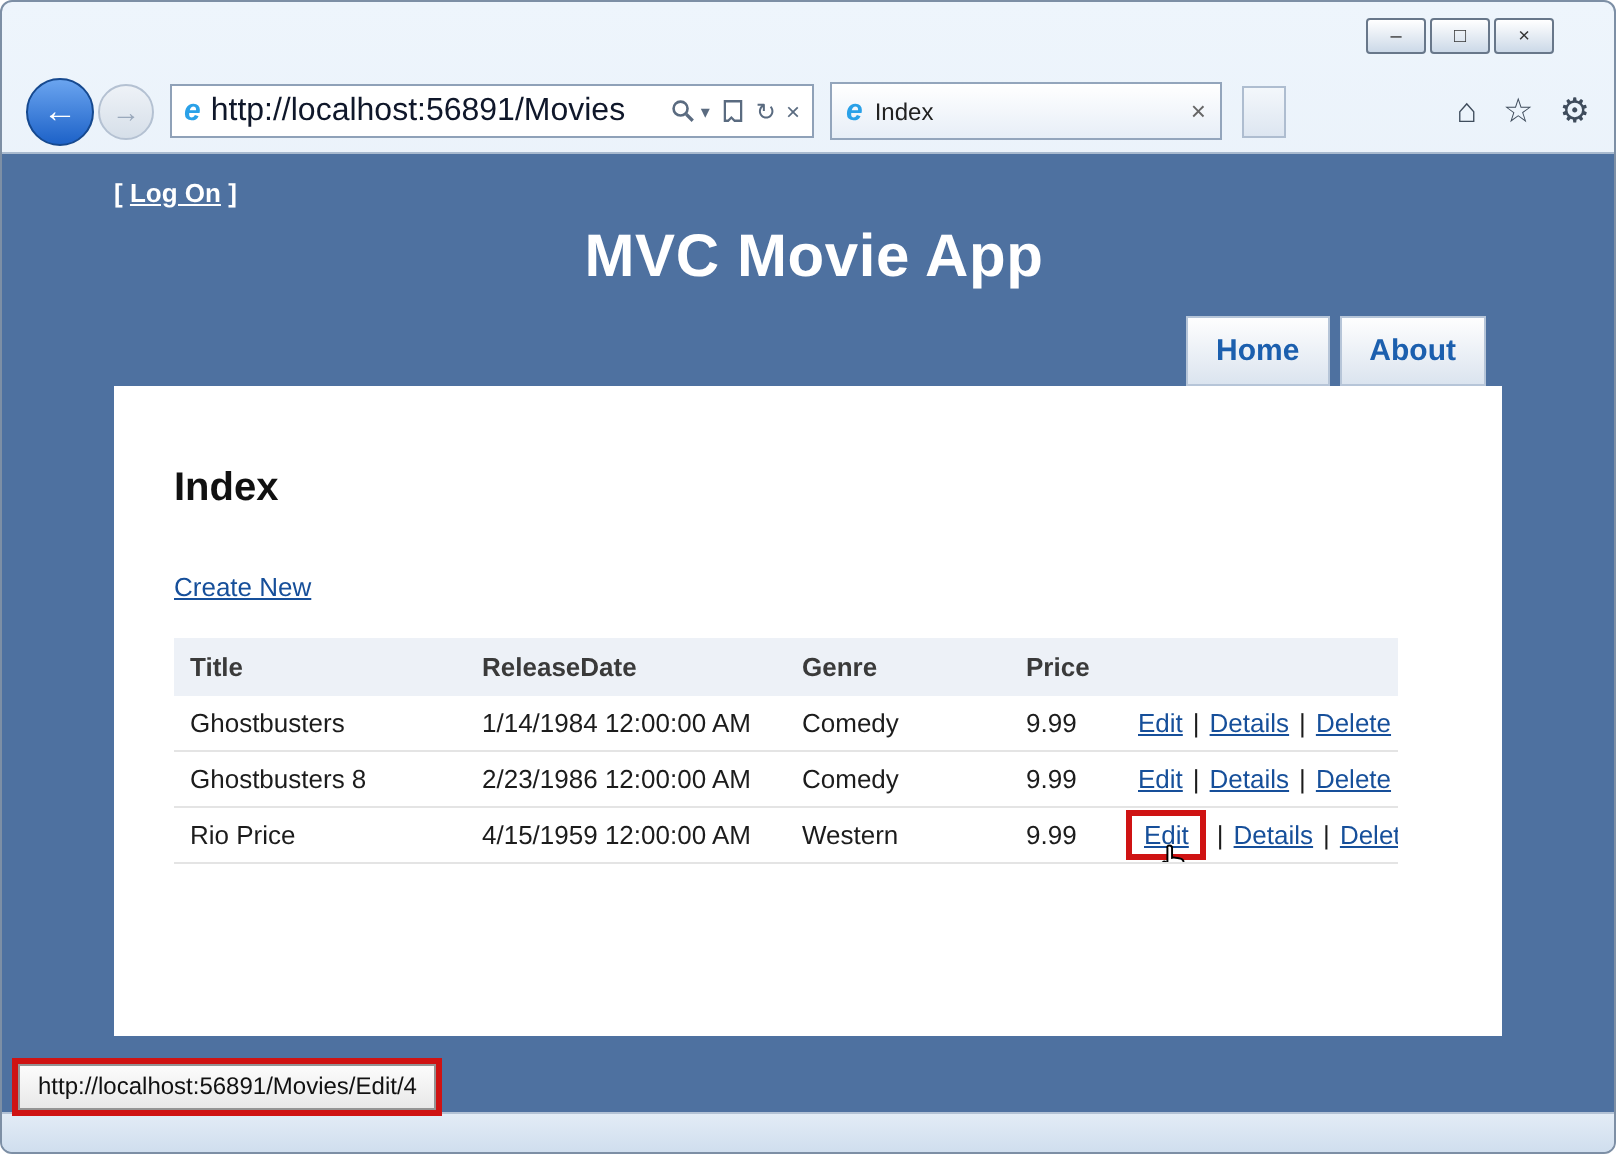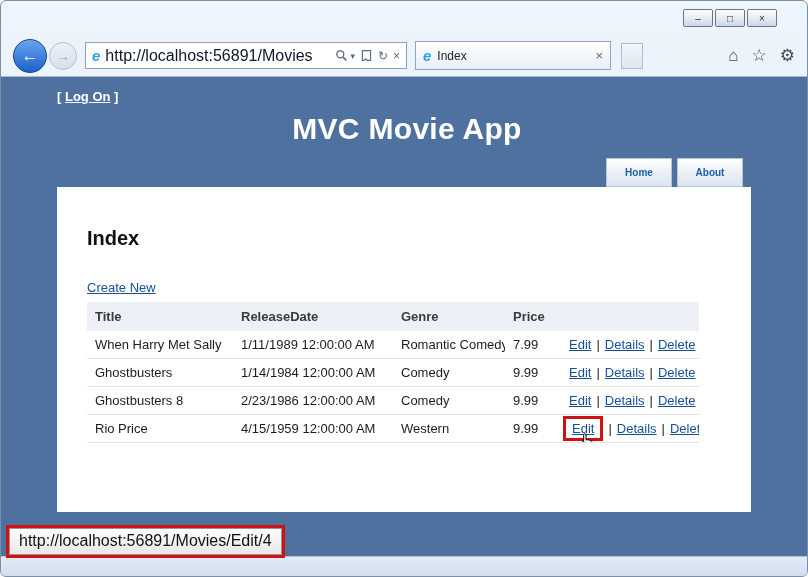--- a/index.html
+++ b/index.html
@@ -38,42 +38,42 @@
             border: 1px solid #aebdd0; margin-left: 2px; flex: none; }
   .right-icons { margin-left: auto; display: flex; gap: 13px; color: #3f4c5c; font-size: 17px; align-items: center; }
 
   
   .page { flex: 1; background: #4e71a0; position: relative; padding: 8px 56px 0; }
   .logon { text-align: left; color: #fff; font-size: 13px; font-weight: bold; padding-right: 2px; padding-top: 4px; }
   .logon a { color: #fff; text-decoration: underline; }
   .app-title { color: #fff; font-size: 30px; font-weight: bold; margin: 8px 0 0 6px; letter-spacing: 0.3px; text-align: center; }
   .nav-row { display: flex; justify-content: flex-end; gap: 5px; margin-top: 12px; padding-right: 8px; }
   .nav-btn { min-width: 66px; text-align: center; background: linear-gradient(#fefefe, #dbe4ef);
-             border: 1px solid #b6c5d8; color: #1b5fae; font-weight: bold; font-size: 10px;
+             border: 1px solid #b6c5d8; color: #1b5fae; font-weight: bold; font-size: 15px;
              padding: 8px 14px; cursor: pointer; }
 
   .card { background: #fff; height: 325px; padding: 26px 30px; overflow: hidden; }
   .heading { font-size: 20px; font-weight: bold; color: #111; margin-top: 14px; }
   .create { display: inline-block; margin-top: 30px; font-size: 13px; }
   a.lnk, .create { color: #164f9a; text-decoration: underline; }
 
-  table.movies { border-collapse: collapse; margin-top: 6px; width: 612px; font-size: 13px; color: #1c1c1c; table-layout: fixed; }
+  table.movies { border-collapse: collapse; margin-top: 16px; width: 612px; font-size: 13px; color: #1c1c1c; table-layout: fixed; }
   .movies th { background: #edf1f7; font-weight: bold; color: #3a3a3a; text-align: left; padding: 7px 8px; }
   .movies td { padding: 6px 8px; border-bottom: 1px solid #e4e4e4; white-space: nowrap; overflow: hidden; }
   .col-title { width: 146px; } .col-date { width: 160px; } .col-genre { width: 112px; }
   .col-price { width: 56px; } .col-actions { width: 138px; }
   .sep { margin: 0 5px; color: #1c1c1c; }
 
   .red-highlight { position: relative; display: inline-block; border: 3px solid #cf1313;
                    padding: 2px 6px; margin: -6px 0 -6px -6px; }
   .cursor { position: absolute; left: 12px; top: 13px; pointer-events: none; }
 
   .status-wrap { position: absolute; left: 5px; bottom: 18px; border: 3px solid #cf1313; z-index: 5; }
   .status-tip { background: linear-gradient(#fcfcfc, #e8e8e8); border: 1px solid #949494;
-                padding: 3px 9px 4px; font-size: 16px; color: #111; white-space: nowrap; }
+                padding: 3px 9px 4px; font-size: 12px; color: #111; white-space: nowrap; }
 
   .bottom-strip { height: 20px; background: linear-gradient(#e3ecf6, #d0deee); border-top: 1px solid #b3c2d5; }
 </style>
 </head>
 <body>
 
 <div class="window">
 
   <div class="titlebar">
     <div class="win-controls">
@@ -147,29 +147,20 @@
           <tr>
             <th class="col-title">Title</th>
             <th class="col-date">ReleaseDate</th>
             <th class="col-genre">Genre</th>
             <th class="col-price">Price</th>
             <th class="col-actions"></th>
           </tr>
         </thead>
         <tbody>
           <tr>
-            <td>When Harry Met Sally</td>
-            <td>1/11/1989 12:00:00 AM</td>
-            <td>Romantic Comedy</td>
-            <td>7.99</td>
-            <td>
-              <a href="#" class="lnk">Edit</a><span class="sep">|</span><a href="#" class="lnk">Details</a><span class="sep">|</span><a href="#" class="lnk">Delete</a>
-            </td>
-          </tr>
-          <tr>
             <td>Ghostbusters</td>
             <td>1/14/1984 12:00:00 AM</td>
             <td>Comedy</td>
             <td>9.99</td>
             <td>
               <a href="#" class="lnk">Edit</a><span class="sep">|</span><a href="#" class="lnk">Details</a><span class="sep">|</span><a href="#" class="lnk">Delete</a>
             </td>
           </tr>
           <tr>
             <td>Ghostbusters 8</td>

